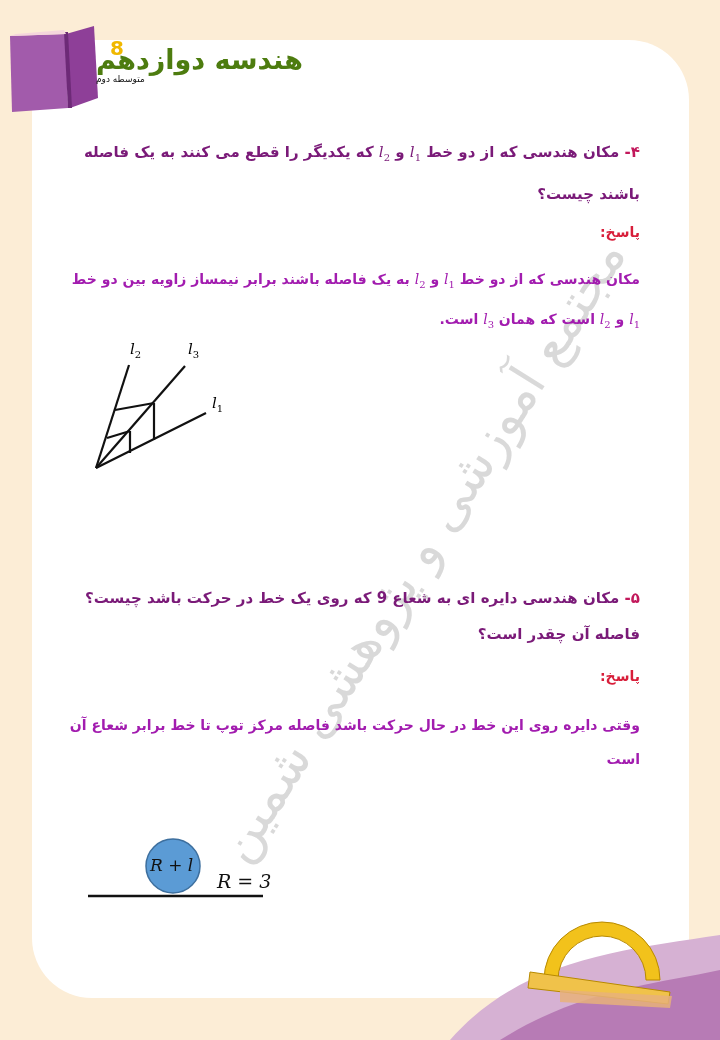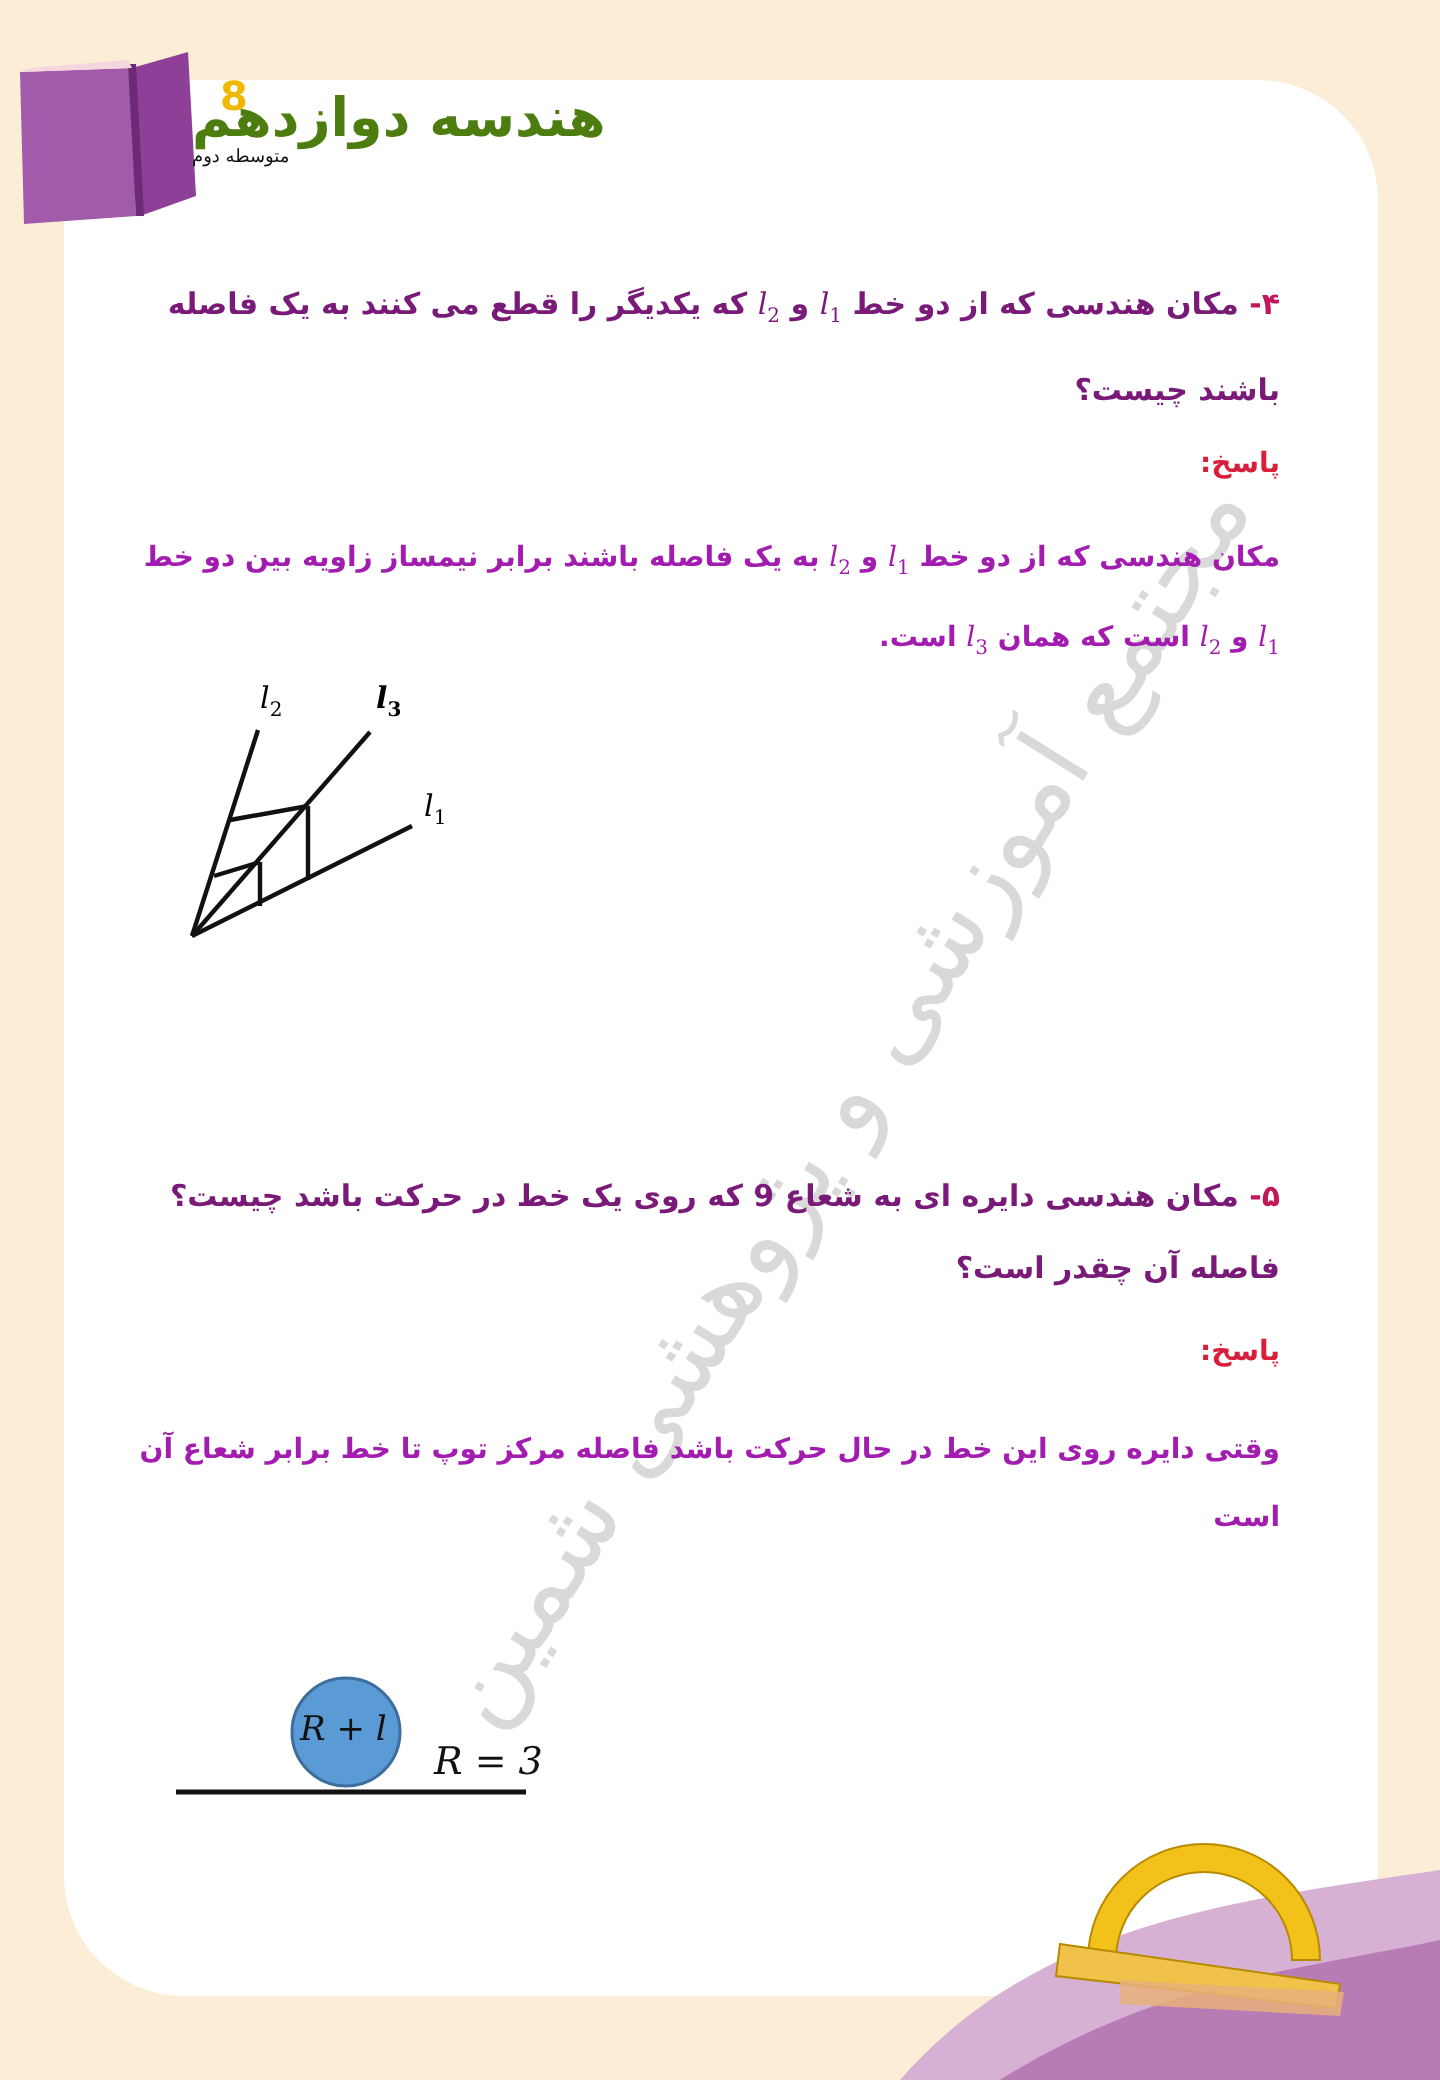--- a/index.html
+++ b/index.html
@@ -51,21 +51,21 @@
     <line x1="96" y1="468" x2="129" y2="365"></line>
     <line x1="96" y1="468" x2="185" y2="366"></line>
     <line x1="96" y1="468" x2="206" y2="413"></line>
     <line x1="115" y1="410" x2="154" y2="403"></line>
     <line x1="154" y1="403" x2="154" y2="440"></line>
     <line x1="107" y1="438" x2="130" y2="431"></line>
     <line x1="130" y1="431" x2="130" y2="453"></line>
   </g>
 </svg>
 <div class="math" style="position:absolute;left:130px;top:340px;font-size:15px;"><span>l</span><sub>2</sub></div>
-<div class="math" style="position:absolute;left:188px;top:340px;font-size:15px;font-weight:bold;"><span>l</span><sub>3</sub></div>
+<div class="math" style="position:absolute;left:188px;top:340px;font-size:15px;"><span>l</span><sub>3</sub></div>
 <div class="math" style="position:absolute;left:212px;top:394px;font-size:15px;"><span>l</span><sub>1</sub></div>
 
 <div class="block q" style="top:580px;">
   <span class="qnum">۵-</span><span> مکان هندسی دایره ای به شعاع 9 که روی یک خط در حرکت باشد چیست؟ فاصله آن چقدر است؟</span>
 </div>
 
 <div class="block ans-label" style="top:668px;">پاسخ:</div>
 
 <div class="block ans" style="top:708px;">
   <div>وقتی دایره روی این خط در حال حرکت باشد فاصله مرکز توپ تا خط برابر شعاع آن است</div>

